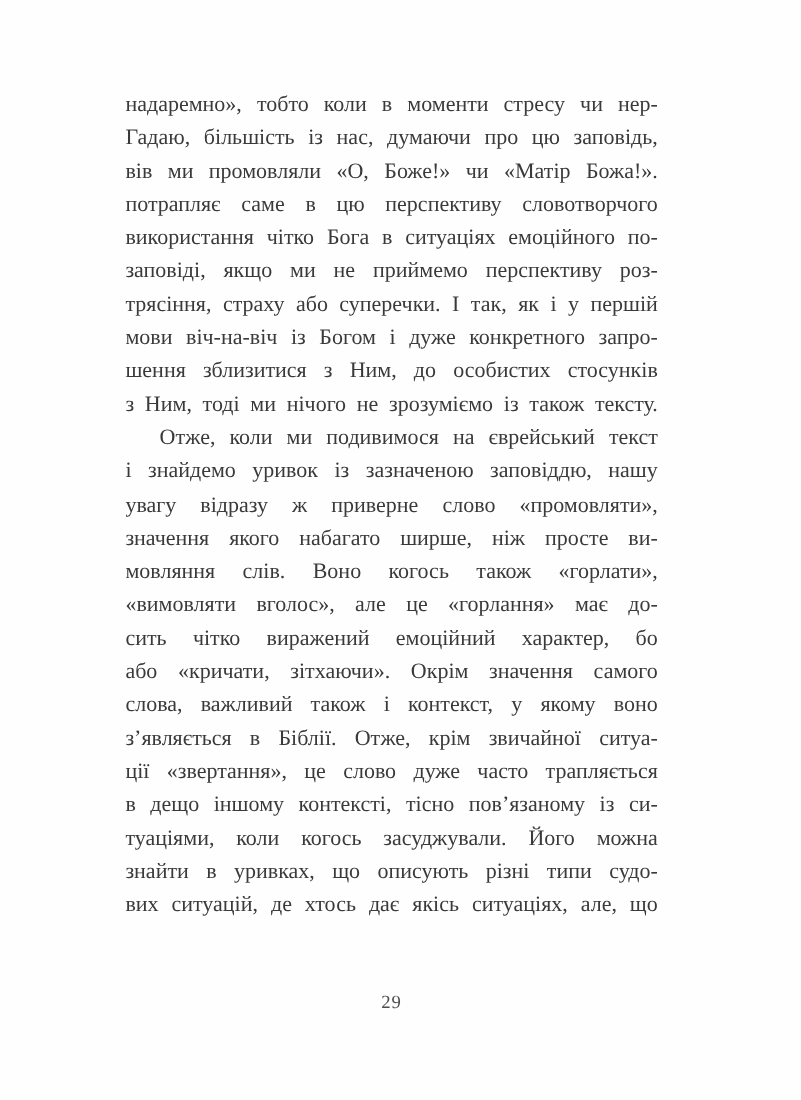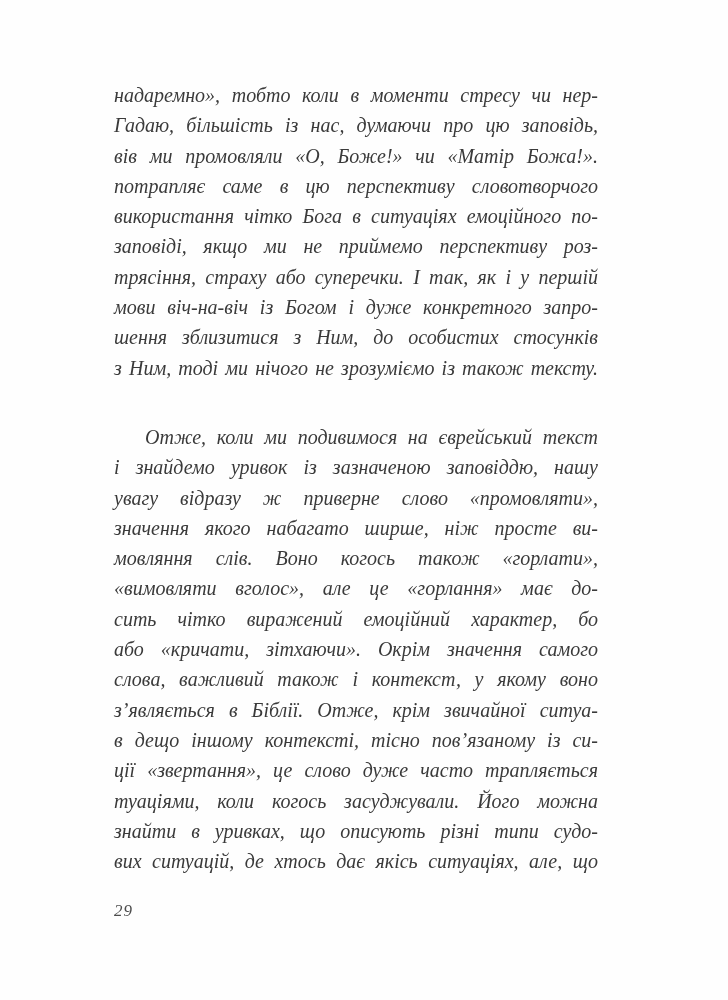--- a/index.html
+++ b/index.html
@@ -7,49 +7,47 @@
     padding: 0;
     background: #ffffff;
   }
   .page {
     position: relative;
     width: 728px;
     height: 1000px;
     background: #fefefe;
     font-family: "Liberation Serif", "DejaVu Serif", serif;
     overflow: hidden;
-    font-style: italic;
   }
   .text-block {
     position: absolute;
     left: 114px;
     top: 80px;
     width: 484px;
     color: #3a3a3a;
     font-size: 20px;
     line-height: 30.3px;
     -webkit-font-smoothing: antialiased;
   }
   .para { margin: 0; padding: 0; }
   .line {
     text-align: justify;
     text-align-last: justify;
     white-space: normal;
     hyphens: none;
   }
   .para.indent .line:first-child {
     text-indent: 31px;
-    margin-top: 39px;
   }
   .page-number {
     position: absolute;
     top: 901px;
     left: 114px;
     width: 484px;
-    text-align: left;
+    text-align: center;
     font-size: 17px;
     letter-spacing: 1px;
     color: #4c4c4c;
   }
 </style>
 </head>
 <body>
 
 <div class="page">
   <div class="text-block" id="text-block">
@@ -69,21 +67,21 @@
         <div class="line">Отже, коли ми подивимося на єврейський текст</div>
         <div class="line">і знайдемо уривок із зазначеною заповіддю, нашу</div>
         <div class="line">увагу відразу ж приверне слово «промовляти»,</div>
         <div class="line">значення якого набагато ширше, ніж просте ви-</div>
         <div class="line">мовляння слів. Воно когось також «горлати»,</div>
         <div class="line">«вимовляти вголос», але це «горлання» має до-</div>
         <div class="line">сить чітко виражений емоційний характер, бо</div>
         <div class="line">або «кричати, зітхаючи». Окрім значення самого</div>
         <div class="line">слова, важливий також і контекст, у якому воно</div>
         <div class="line">з’являється в Біблії. Отже, крім звичайної ситуа-</div>
+        <div class="line">ції «звертання», це слово дуже часто трапляється</div>
         <div class="line">в дещо іншому контексті, тісно пов’язаному із си-</div>
-        <div class="line">ції «звертання», це слово дуже часто трапляється</div>
         <div class="line">туаціями, коли когось засуджували. Його можна</div>
         <div class="line">знайти в уривках, що описують різні типи судо-</div>
         <div class="line">вих ситуацій, де хтось дає якісь ситуаціях, але, що</div>
       </div>
     </div>
   <div class="page-number">29</div>
 </div>
 
 </body></html>

